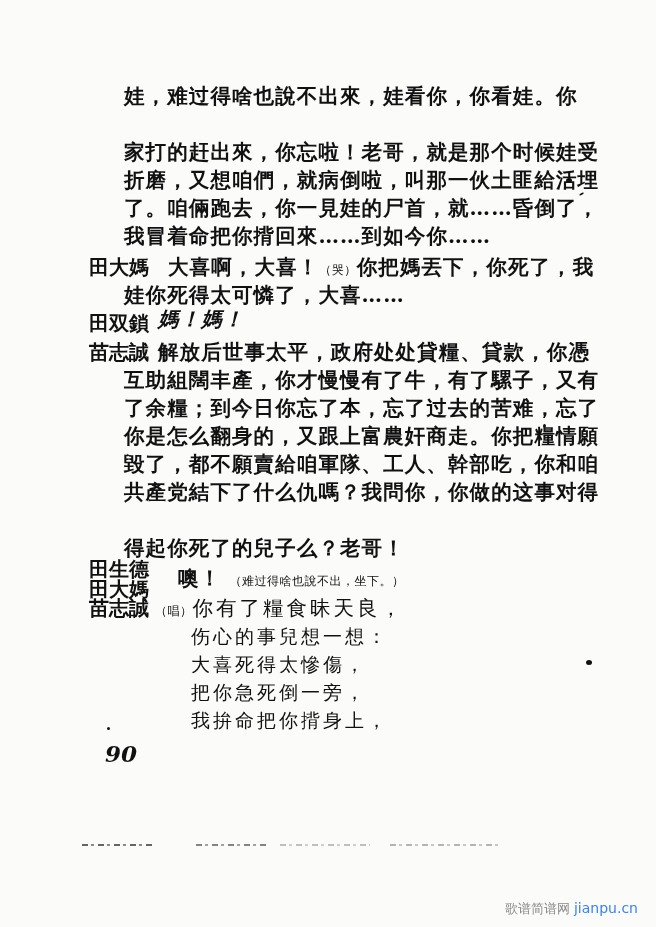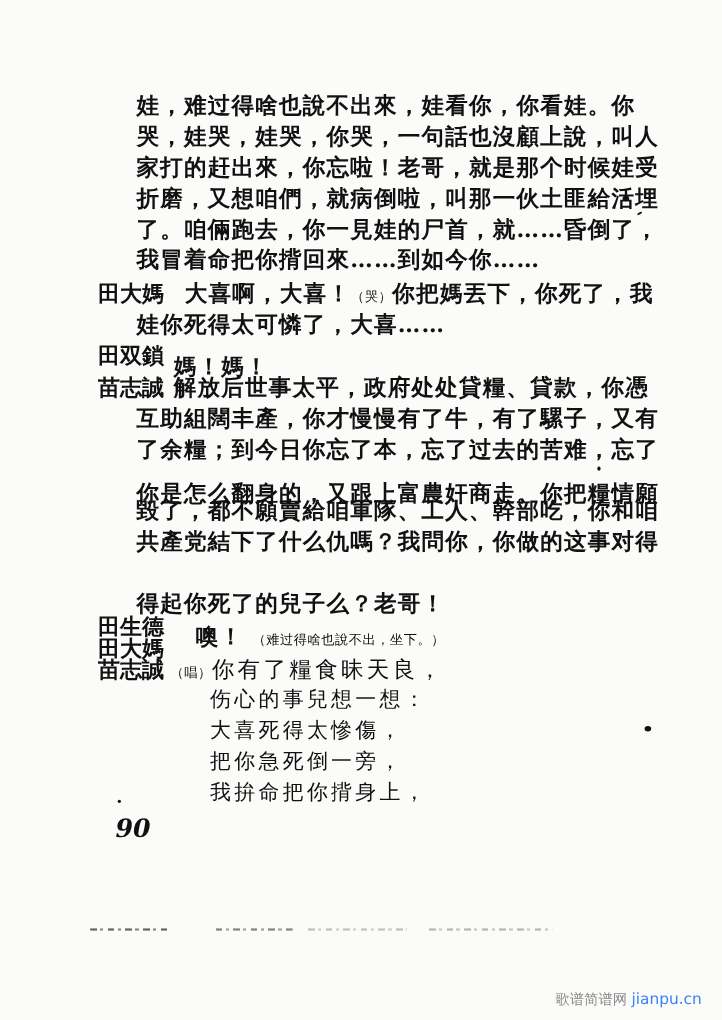--- a/index.html
+++ b/index.html
@@ -93,40 +93,39 @@
       font-size: 14px;
       margin-left: 4px;
     }
   </style>
 </head>
 <body>
 
 <div class="page">
 
   <div class="line" style="left:124px; top:82px;">娃，难过得啥也說不出來，娃看你，你看娃。你</div>
-  <div class="line" style="left:124px; top:110px;">哭，娃哭，娃哭，你哭，一句話也沒顧上說，叫人</div>
   <div class="line" style="left:124px; top:138px;">家打的赶出來，你忘啦！老哥，就是那个时候娃受</div>
   <div class="line" style="left:124px; top:166px;">折磨，又想咱們，就病倒啦，叫那一伙土匪給活埋</div>
   <div class="line" style="left:124px; top:194px;">了。咱倆跑去，你一見娃的尸首，就……昏倒了，</div>
   <div class="line" style="left:124px; top:222px;">我冒着命把你揹回來……到如今你……</div>
 
   <div class="speaker" style="top:253px;">田大媽</div>
   <div class="line" style="left:168px; top:253px;">
     <span>大喜啊，大喜！</span><span class="stage">（哭）</span><span>你把媽丟下，你死了，我</span>
   </div>
   <div class="line" style="left:124px; top:281px;">娃你死得太可憐了，大喜……</div>
 
   <div class="speaker" style="top:309px;">田双鎖</div>
-  <div class="line" style="left:158px; top:319px;">媽！媽！</div>
+  <div class="line" style="left:158px; top:305px;font-style:italic;">媽！媽！</div>
 
   <div class="speaker" style="top:338px;">苗志誠</div>
   <div class="line" style="left:158px; top:338px;">解放后世事太平，政府处处貸糧、貸款，你憑</div>
   <div class="line" style="left:124px; top:366px;">互助組闊丰產，你才慢慢有了牛，有了騾子，又有</div>
   <div class="line" style="left:124px; top:394px;">了余糧；到今日你忘了本，忘了过去的苦难，忘了</div>
-  <div class="line" style="left:124px; top:434px;">你是怎么翻身的，又跟上富農奸商走。你把糧情願</div>
+  <div class="line" style="left:124px; top:422px;">你是怎么翻身的，又跟上富農奸商走。你把糧情願</div>
   <div class="line" style="left:124px; top:450px;">毀了，都不願賣給咱軍隊、工人、幹部吃，你和咱</div>
   <div class="line" style="left:124px; top:478px;">共產党結下了什么仇嗎？我問你，你做的这事对得</div>
   <div class="line" style="left:124px; top:534px;">得起你死了的兒子么？老哥！</div>
 
   <div class="stacked" style="top:558px;">田生德</div>
   <div class="stacked" style="top:578px;">田大媽</div>
   <div class="line" style="left:158px; top:564px;padding-left:20px;">
     <span>噢！</span>
     <span class="stage">（难过得啥也說不出，坐下。）</span>
   </div>

